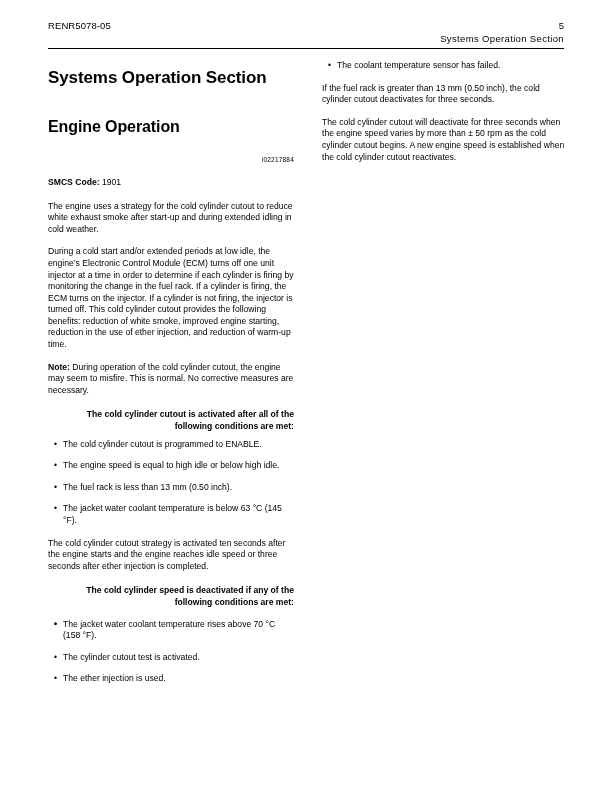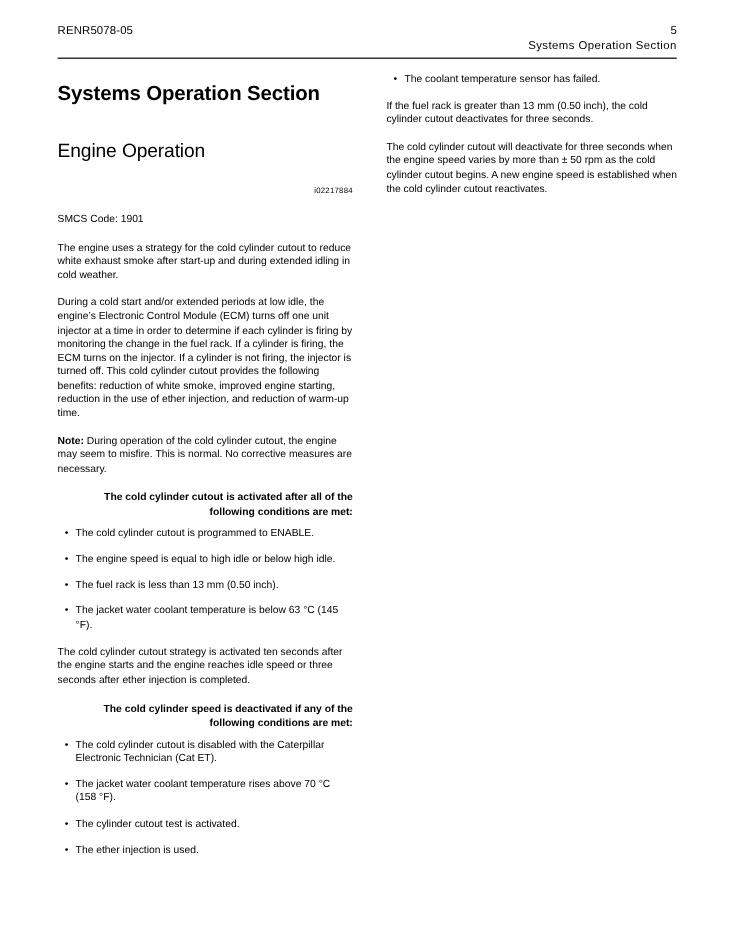--- a/index.html
+++ b/index.html
@@ -75,21 +75,21 @@
   
   h1.section-title {
     font-size: 17px;
     font-weight: bold;
     margin: 8px 0 0 0;
     letter-spacing: -0.1px;
     line-height: 1.15;
   }
   h2.chapter-title {
     font-size: 16px;
-    font-weight: normal;
+    font-weight: bold;
     margin: 30px 0 0 0;
     letter-spacing: -0.1px;
     line-height: 1.15;
   }
   .doc-id {
     font-size: 6.5px;
     text-align: right;
     margin: 20px 0 0 0;
     letter-spacing: 0.2px;
   }
@@ -108,21 +108,21 @@
     margin: 11px 0 0 0;
     text-align: left;
   }
   p.body.first-after-smcs { margin-top: 12px; }
 
   .smcs {
     font-size: 8.6px;
     line-height: 11.6px;
     margin: 14px 0 0 0;
   }
-  .smcs b { font-weight: normal; }
+  .smcs b { font-weight: bold; }
 
   p.lead-in {
     font-size: 8.6px;
     line-height: 11.6px;
     font-weight: bold;
     margin: 13px 0 0 0;
     text-align: right;
   }
 
   
@@ -205,21 +205,20 @@
       </li>
     </ul>
 
     <p class="body">The cold cylinder cutout strategy is activated ten seconds after the engine starts and the engine reaches idle speed or three seconds after ether injection is completed.</p>
 
     <p class="lead-in">The cold cylinder speed is deactivated if any of the following conditions are met:</p>
 
     <ul class="bullets">
       <li>
         <span class="dot">•</span>
-        <span>The cold cylinder cutout is disabled with the Caterpillar Electronic Technician (Cat ET).</span>
       </li>
       <li>
         <span class="dot">•</span>
         <span>The jacket water coolant temperature rises above 70 °C (158 °F).</span>
       </li>
       <li>
         <span class="dot">•</span>
         <span>The cylinder cutout test is activated.</span>
       </li>
       <li>

